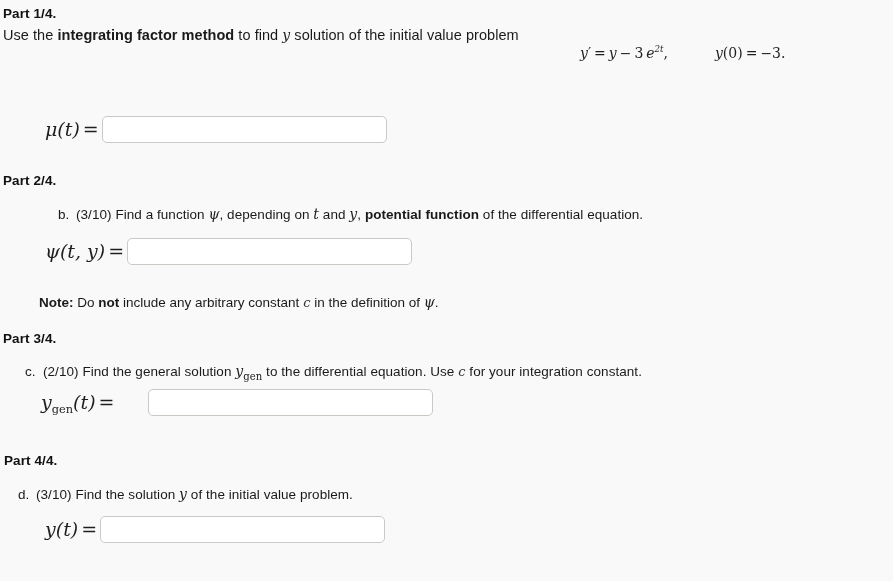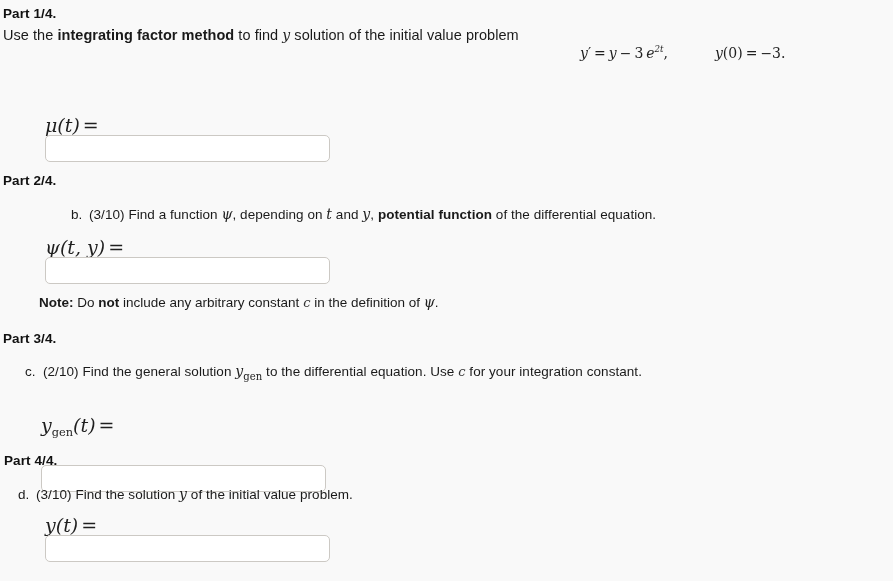--- a/index.html
+++ b/index.html
@@ -75,22 +75,21 @@
   .display-eq sup {
     font-size: 0.62em;
     vertical-align: super;
     font-style: italic;
   }
 
   
   .answer-row {
     position: absolute;
     display: flex;
-    align-items: flex-start;
-    flex-direction: column;
+    align-items: center;
   }
   .answer-label {
     font-family: "DejaVu Serif", "Liberation Serif", serif;
     font-size: 19px;
     font-style: italic;
     color: #1f1f1f;
     white-space: nowrap;
     padding-right: 3px;
     line-height: 1;
   }
@@ -140,40 +139,40 @@
   </div>
 
 
   <div class="answer-row" style="left:45px; top:116px;">
     <span class="answer-label"><span>μ</span><span class="paren">(t)</span><span class="eq">=</span></span>
     <input class="answer-input" style="width: 285px;" type="text" placeholder="">
   </div>
 
   <div class="abs part-heading" style="left:3px; top:173px;">Part 2/4.</div>
 
-  <div class="abs item-line" style="left:31px; top:206px; white-space:nowrap;padding-left:40px;">
+  <div class="abs item-line" style="left:18px; top:206px; white-space:nowrap;padding-left:40px;">
     <span style="display:inline-block; width:18px;">b.</span><span>(3/10)</span><span> Find a function </span><span class="mi-inline">ψ</span><span>, depending on </span><span class="mi-inline">t</span><span> and </span><span class="mi-inline">y</span><span>, </span><span class="bold">potential function</span><span> of the differential equation.</span>
   </div>
 
   <div class="answer-row" style="left:45px; top:238px;">
     <span class="answer-label"><span>ψ</span><span class="paren">(t, y)</span><span class="eq">=</span></span>
     <input class="answer-input" style="width: 285px;" type="text" placeholder="">
   </div>
 
   <div class="abs note-line" style="left:39px; top:294px; white-space:nowrap;">
     <span class="bold">Note:</span><span> Do </span><span class="bold">not</span><span> include any arbitrary constant </span><span class="mi-small">c</span><span> in the definition of </span><span class="mi-inline">ψ</span><span>.</span>
   </div>
 
   <div class="abs part-heading" style="left:3px; top:331px;">Part 3/4.</div>
 
   <div class="abs item-line" style="left:18px; top:363px; white-space:nowrap;margin-left:7px;">
     <span style="display:inline-block; width:18px;">c.</span><span>(2/10)</span><span> Find the general solution </span><span class="mi-inline"><span>y</span><sub style="font-style:normal; font-size:0.72em;">gen</sub></span><span> to the differential equation. Use </span><span class="mi-small">c</span><span> for your integration constant.</span>
   </div>
 
-  <div class="answer-row" style="left:41px; top:416px;gap:30px;">
+  <div class="answer-row" style="left:41px; top:389px;gap:30px;">
     <span class="answer-label"><span>y</span><sub>gen</sub><span class="paren">(t)</span><span class="eq">=</span></span>
     <input class="answer-input" style="width: 285px;" type="text" placeholder="">
   </div>
 
   <div class="abs part-heading" style="left:4px; top:453px;">Part 4/4.</div>
 
   <div class="abs item-line" style="left:18px; top:486px; white-space:nowrap;">
     <span style="display:inline-block; width:18px;">d.</span><span>(3/10)</span><span> Find the solution </span><span class="mi-inline">y</span><span> of the initial value problem.</span>
   </div>
 

